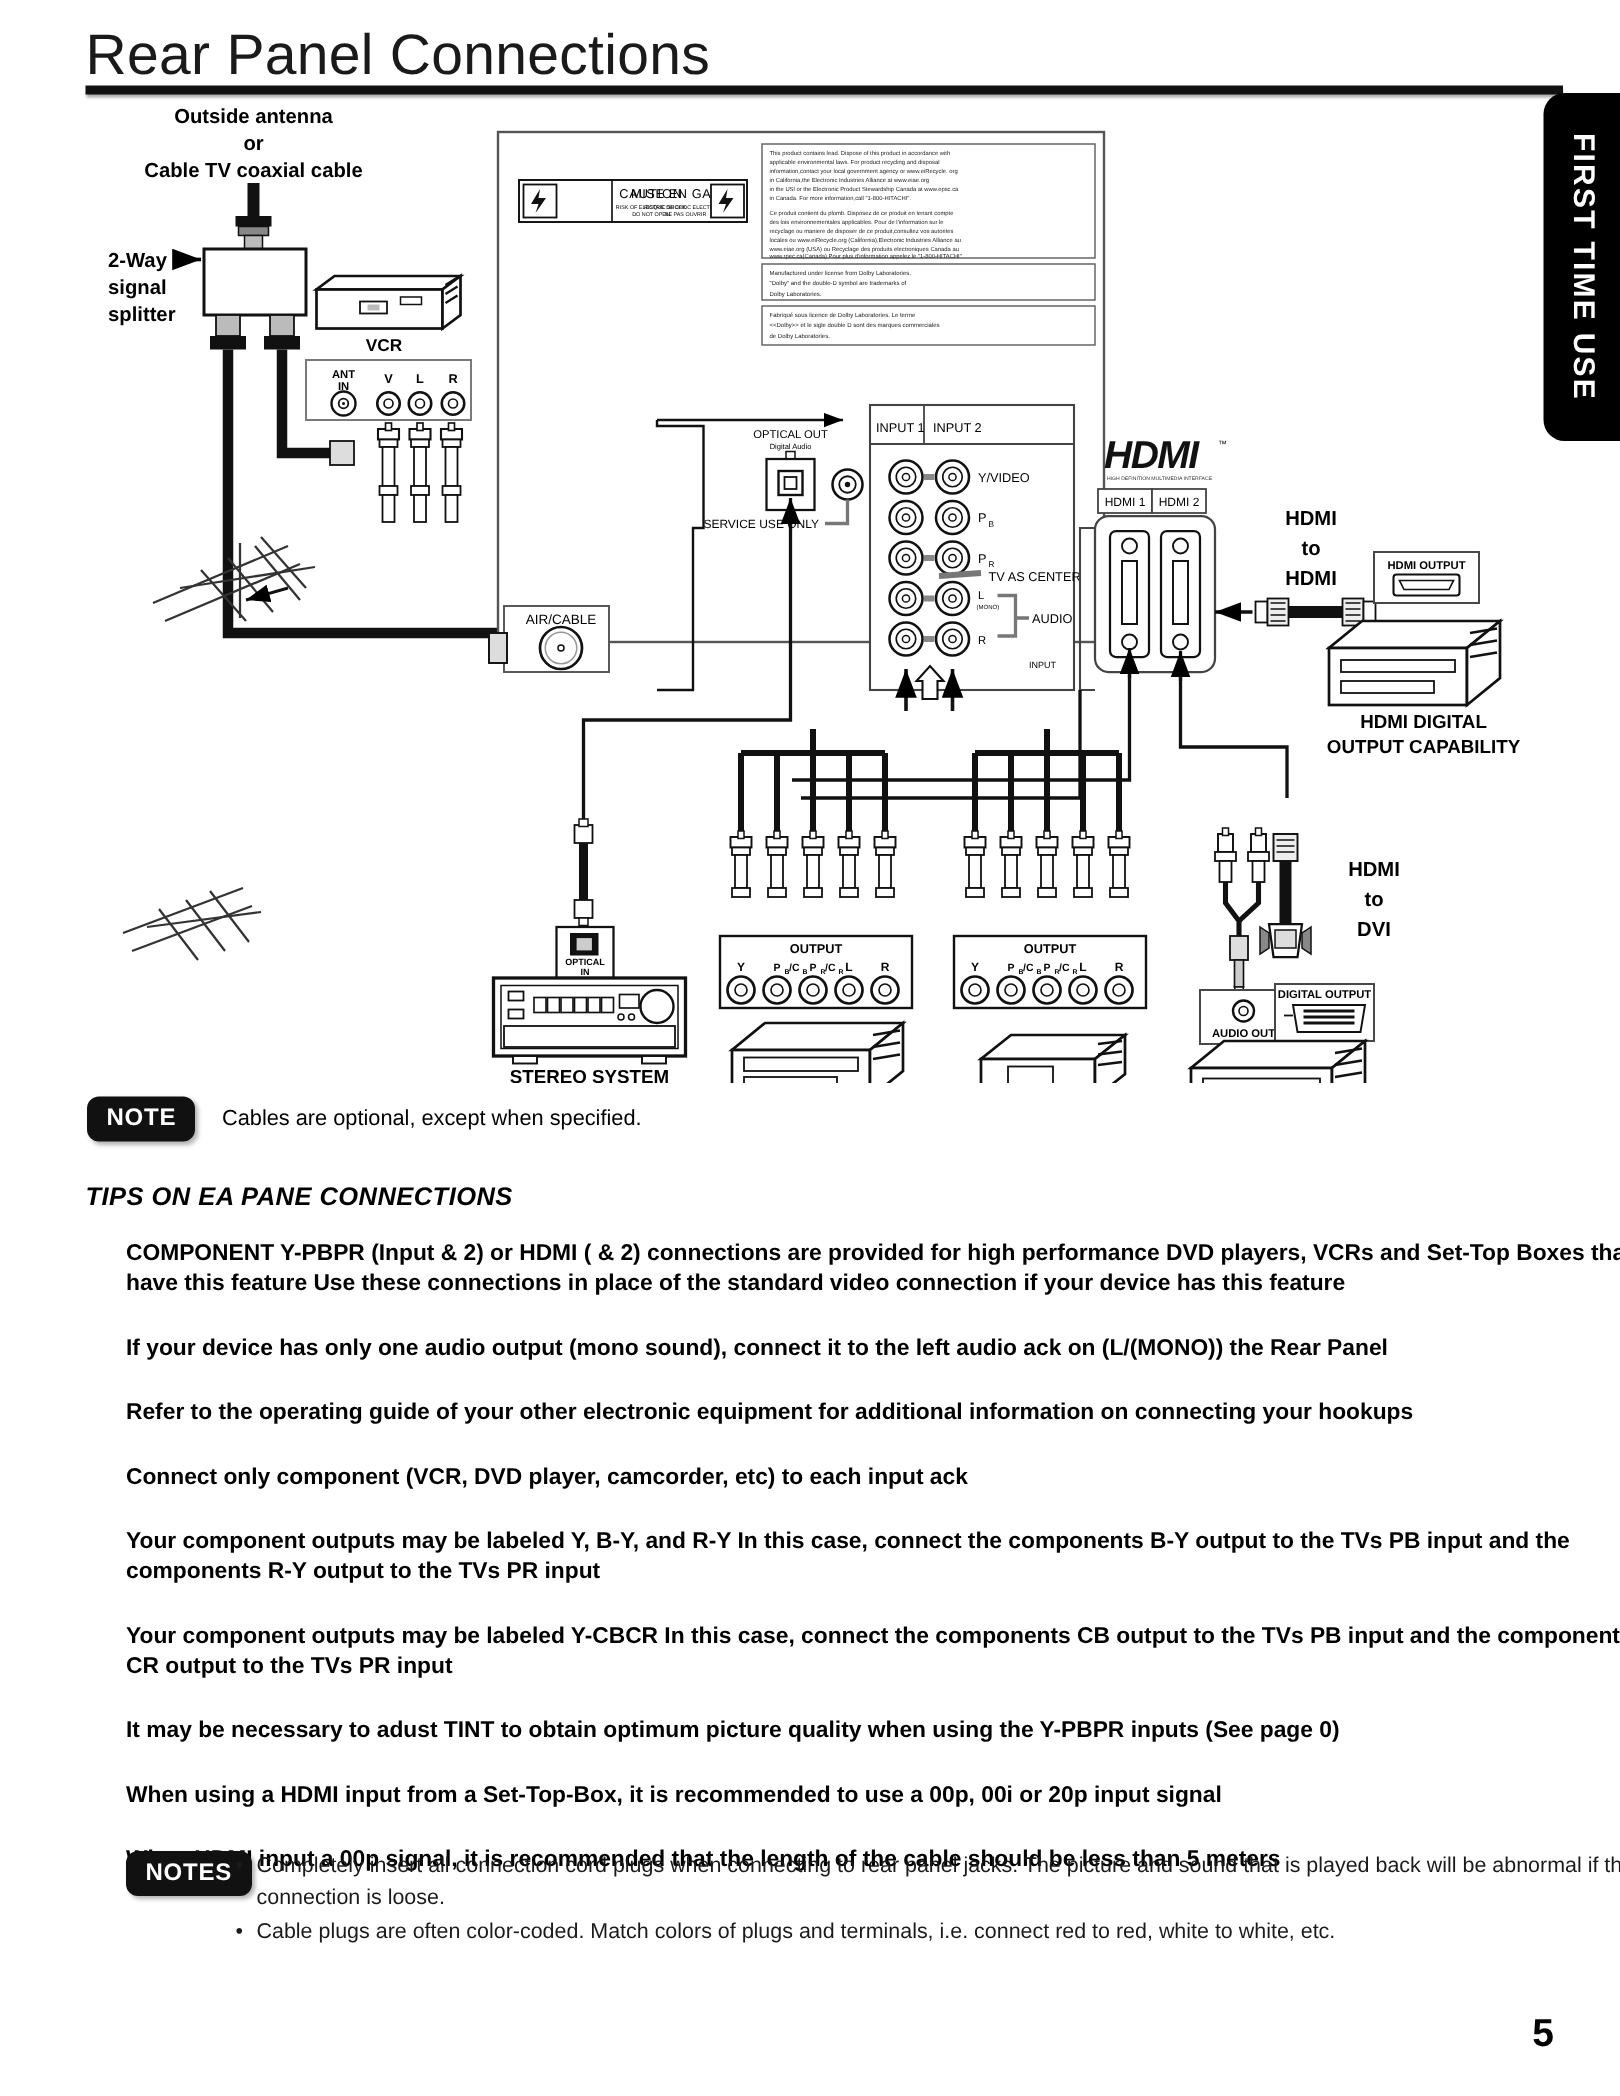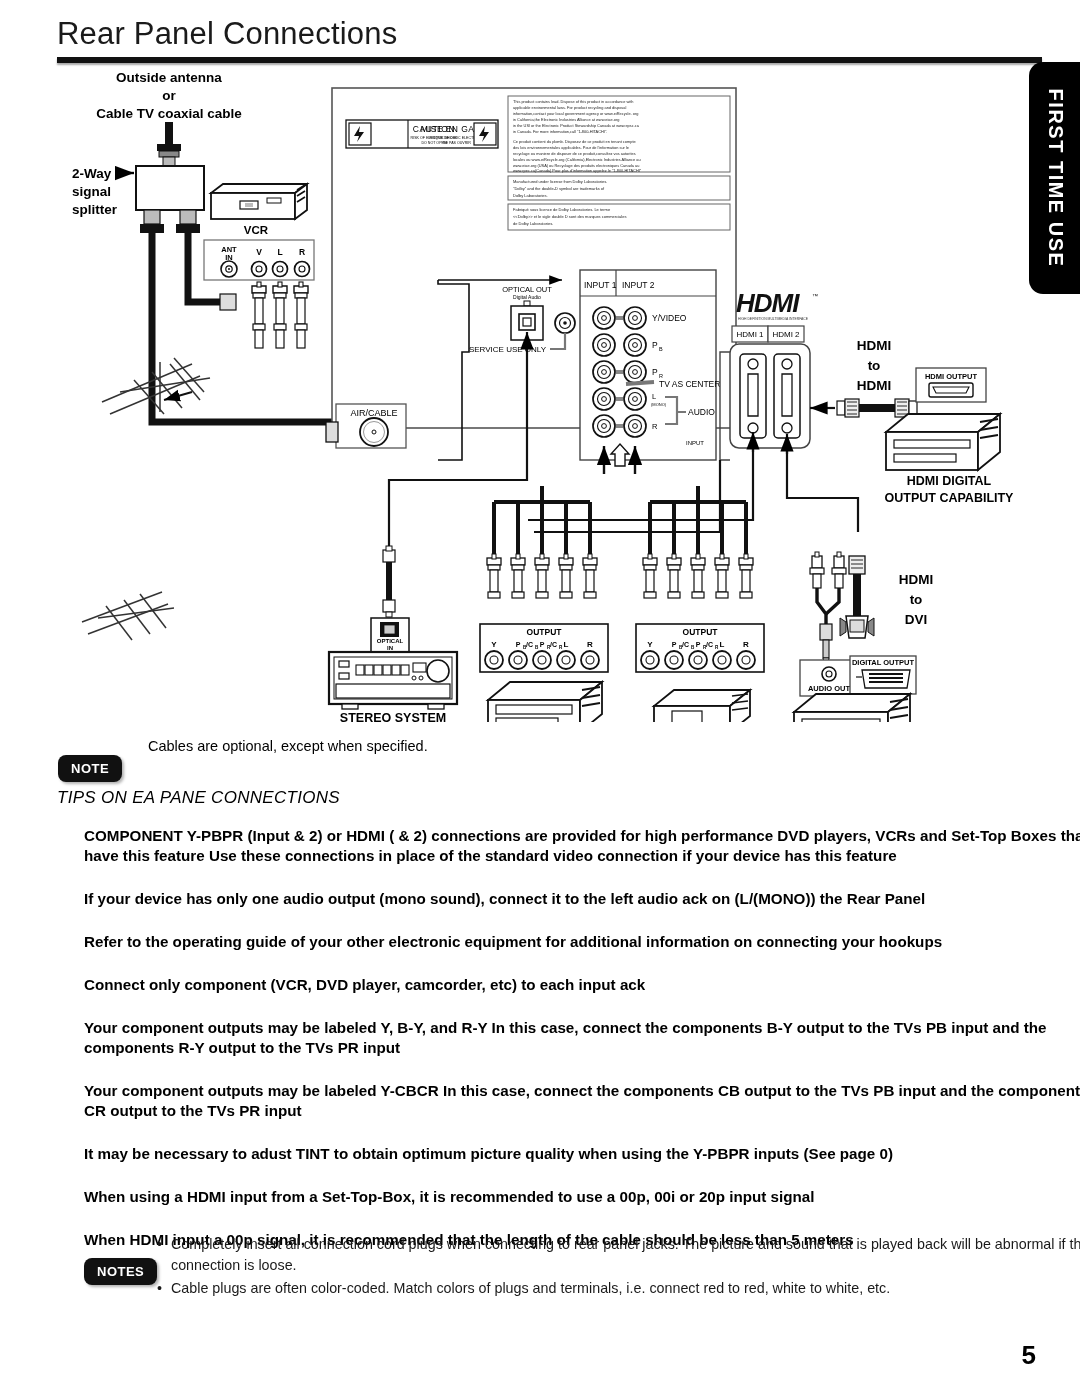--- a/index.html
+++ b/index.html
@@ -9,21 +9,21 @@
     background:#ffffff;
     font-family:"Liberation Sans", sans-serif;
     color:#000;
     position:relative;
     overflow:hidden;
   }
 
   
   #page-title {
     position:absolute; left:57px; top:16px;
-    font-size:31px; font-weight:400; letter-spacing:0.2px;
+    font-size:38px; font-weight:400; letter-spacing:0.2px;
     color:#1a1a1a;
   }
   #title-rule {
     position:absolute; left:57px; top:57px; width:985px; height:6px;
     background:#111;
     box-shadow:0 2px 2px rgba(0,0,0,.35);
   }
 
   
   #side-tab {
@@ -41,34 +41,33 @@
   }
 
   
   #diagram { position:absolute; left:14px; top:62px; width:1080px; height:660px; }
   #diagram svg { display:block; }
 
   
   #note-row { position:absolute; left:58px; top:731px; width:1000px; height:30px; }
   .pill {
     display:inline-block; background:#111; color:#fff;
-    font-size:13px; font-weight:700; letter-spacing:.5px;
+    font-size:16px; font-weight:700; letter-spacing:.5px;
     padding:6px 13px 6px 13px; border-radius:8px;
     box-shadow:2px 2px 3px rgba(0,0,0,.3);
-    margin-top:24px;
   }
   #note-text {
     position:absolute; left:90px; top:7px;
     font-size:14.5px; color:#000000;
   }
 
   
   #tips-heading {
     position:absolute; left:57px; top:788px;
-    font-size:17px; font-weight:400; font-style:italic;
+    font-size:17px; font-weight:700; font-style:italic;
     letter-spacing:.3px;
   }
   #tips-list {
     position:absolute; left:84px; top:826px;
     width:1005px;
   }
   .tip {
     font-size:15.2px; font-weight:700; line-height:20px;
     color:#000; white-space:nowrap;
     margin-bottom:23px;

